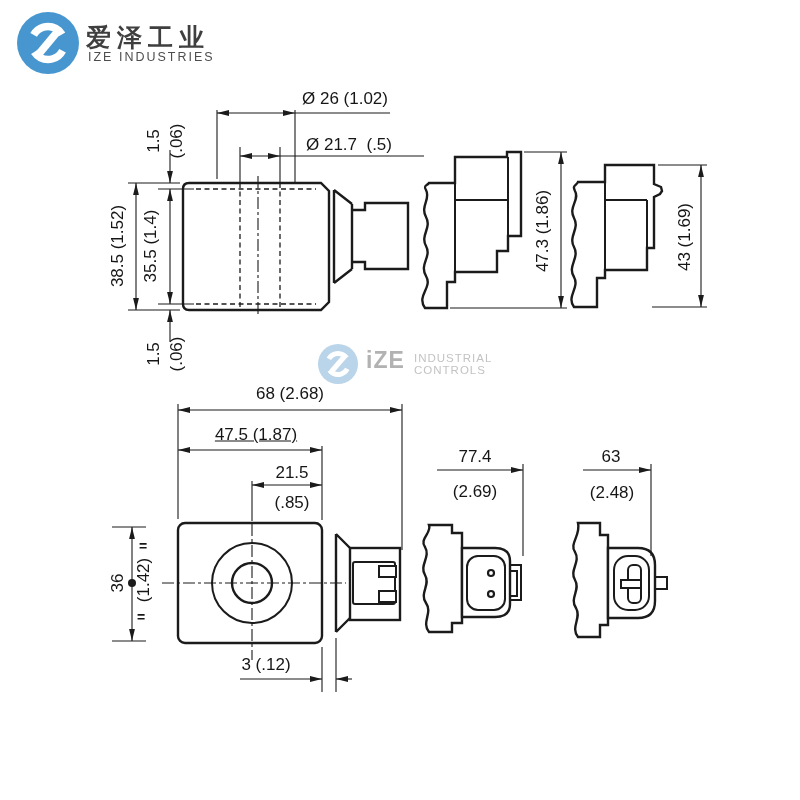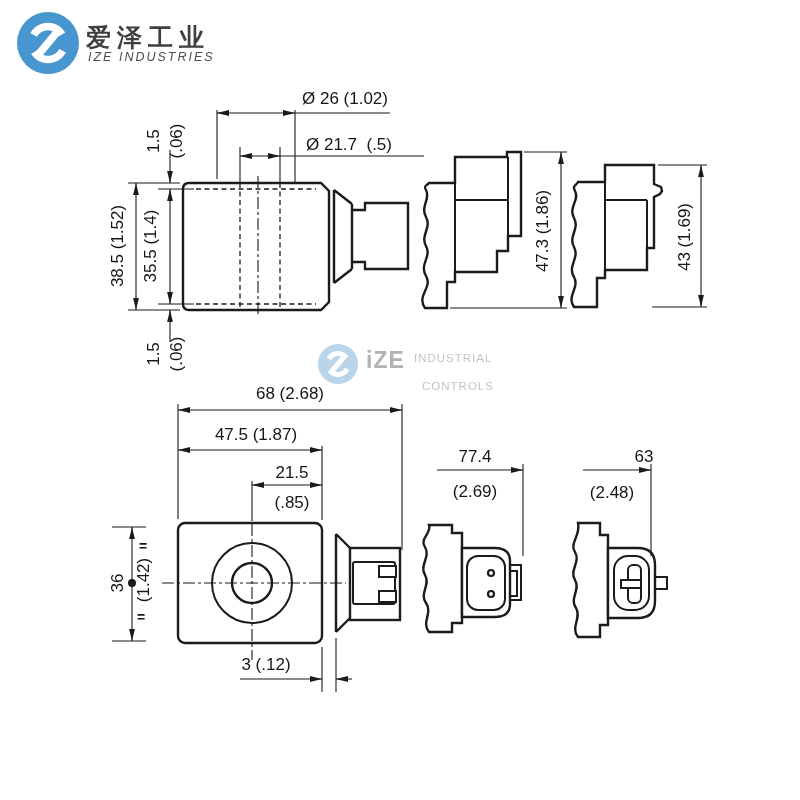--- a/index.html
+++ b/index.html
@@ -7,26 +7,26 @@
         font-family:"Liberation Sans",sans-serif;}
   #drawing{position:absolute;left:0;top:0;}
   .lbl{position:absolute;font-size:17px;color:#161616;white-space:pre;
        transform:translate(-50%,-50%);line-height:1;}
   .rot{transform:translate(-50%,-50%) rotate(-90deg);}
   .eq{font-size:14px;font-weight:700;}
   
   .brand-cn{position:absolute;left:86px;top:21px;font-size:25px;font-weight:600;
             color:#3f3f3f;letter-spacing:6px;}
   .brand-en{position:absolute;left:88px;top:50px;font-size:12.5px;color:#4d4d4d;
-            letter-spacing:2px;font-style:italic;}
+            letter-spacing:2px;}
   
   .wm-brand{position:absolute;left:366px;top:347px;font-size:23px;font-weight:700;
             color:#b2b2b2;letter-spacing:1px;}
   .wm-l1{position:absolute;left:414px;top:352px;font-size:11.5px;color:#c3c3c3;letter-spacing:1px;text-align:right;}
-  .wm-l2{position:absolute;left:414px;top:380px;font-size:11.5px;color:#c3c3c3;letter-spacing:1px;margin-left:8px;}
+  .wm-l2{position:absolute;left:414px;top:364px;font-size:11.5px;color:#c3c3c3;letter-spacing:1px;}
 </style>
 </head>
 <body>
 
 <div id="page">
 
   <svg id="drawing" width="800" height="800" viewBox="0 0 800 800">
     <defs>
       <marker id="arr" viewBox="0 0 12 7" refX="12" refY="3.5" markerWidth="12" markerHeight="7" markerUnits="userSpaceOnUse" orient="auto-start-reverse">
         <path d="M12,3.5 L0,0.6 L0,6.4 Z" fill="#1b1b1b"></path>
@@ -185,26 +185,26 @@
   <div class="lbl rot" style="left:117px;top:246px;">38.5 (1.52)</div>
   <div class="lbl rot" style="left:150px;top:246px;">35.5 (1.4)</div>
   <div class="lbl rot" style="left:153px;top:141px;">1.5</div>
   <div class="lbl rot" style="left:176px;top:141px;">(.06)</div>
   <div class="lbl rot" style="left:153px;top:354px;">1.5</div>
   <div class="lbl rot" style="left:176px;top:354px;">(.06)</div>
   <div class="lbl rot" style="left:542px;top:231px;">47.3 (1.86)</div>
   <div class="lbl rot" style="left:684px;top:237px;">43 (1.69)</div>
 
   <div class="lbl" style="left:290px;top:393px;">68 (2.68)</div>
-  <div class="lbl" style="left:256px;top:434px;">47.5 (1.87)</div>
+  <div class="lbl" style="left:256px;top:434px;text-decoration:underline;">47.5 (1.87)</div>
   <div class="lbl" style="left:292px;top:472px;">21.5</div>
   <div class="lbl" style="left:292px;top:502px;">(.85)</div>
   <div class="lbl rot" style="left:117px;top:583px;">36</div>
   <div class="lbl rot" style="left:143px;top:580px;">(1.42)</div>
   <div class="lbl eq" style="left:143px;top:546px;">=</div>
   <div class="lbl eq" style="left:141px;top:617px;">=</div>
   <div class="lbl" style="left:266px;top:664px;">3 (.12)</div>
   <div class="lbl" style="left:475px;top:456px;">77.4</div>
   <div class="lbl" style="left:475px;top:491px;">(2.69)</div>
-  <div class="lbl" style="left:644px;top:456px;">63</div>
+  <div class="lbl" style="left:611px;top:456px;">63</div>
   <div class="lbl" style="left:612px;top:492px;text-align:right;">(2.48)</div>
 
 </div>
 
 </body></html>

